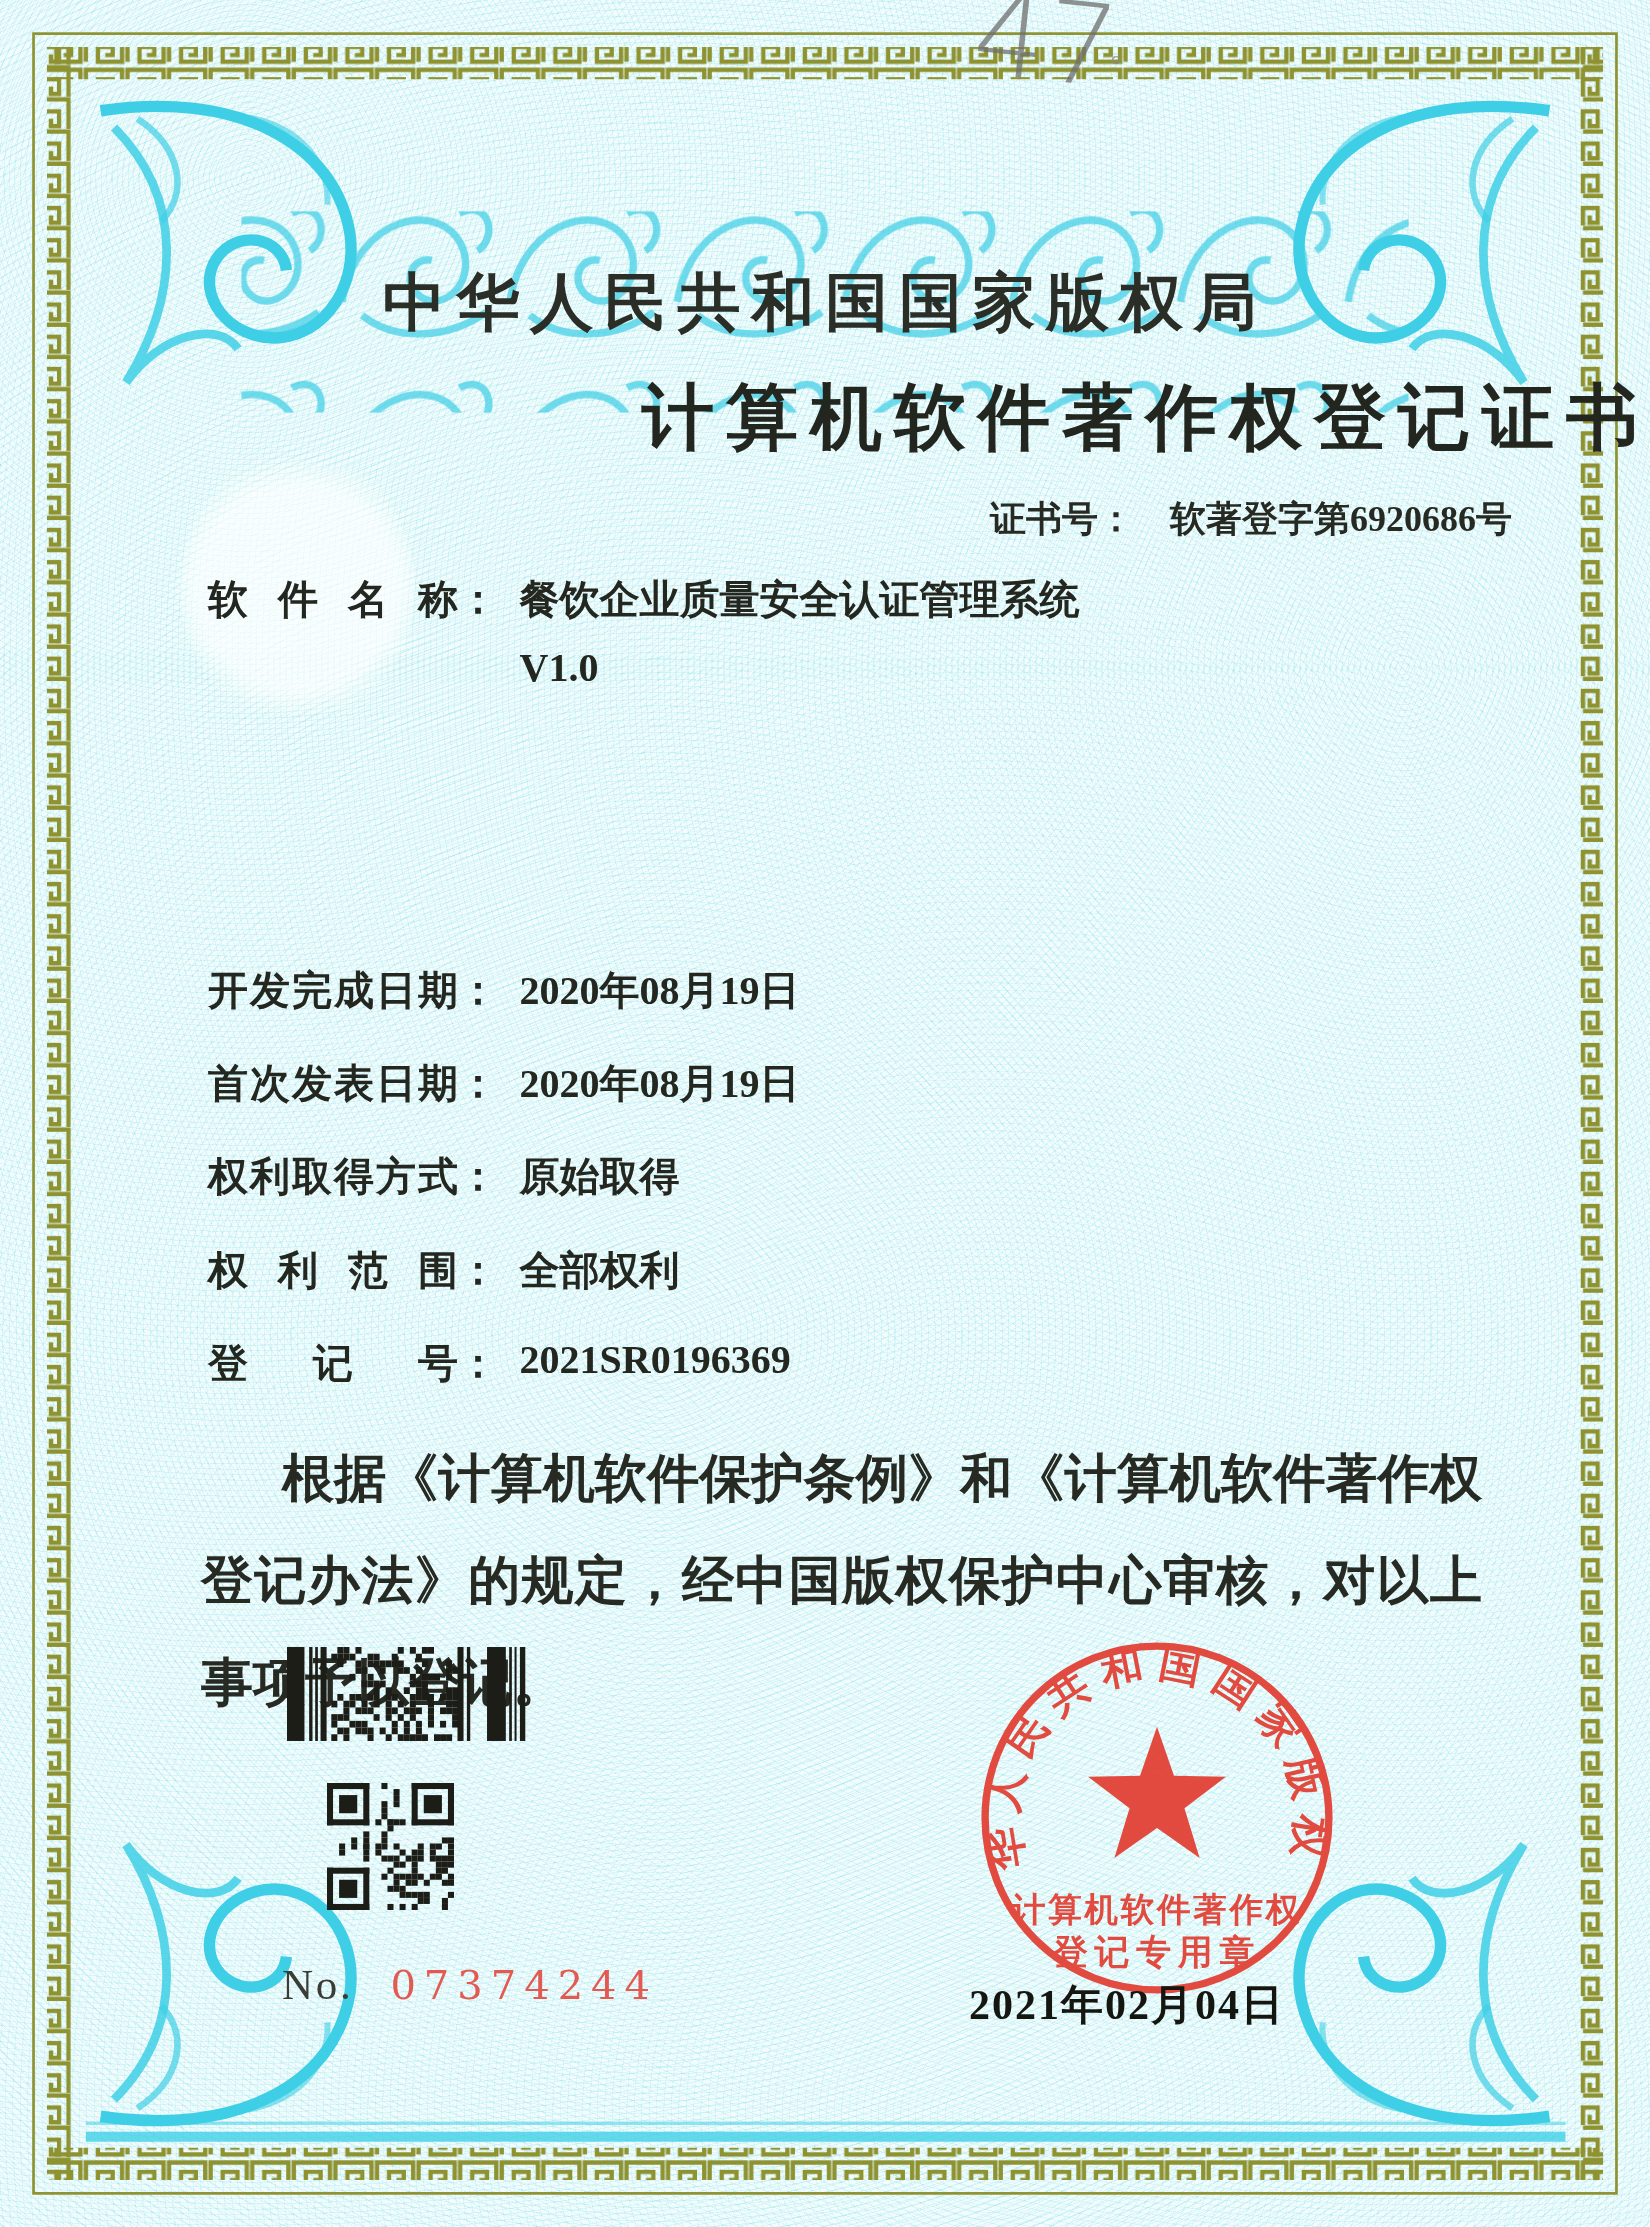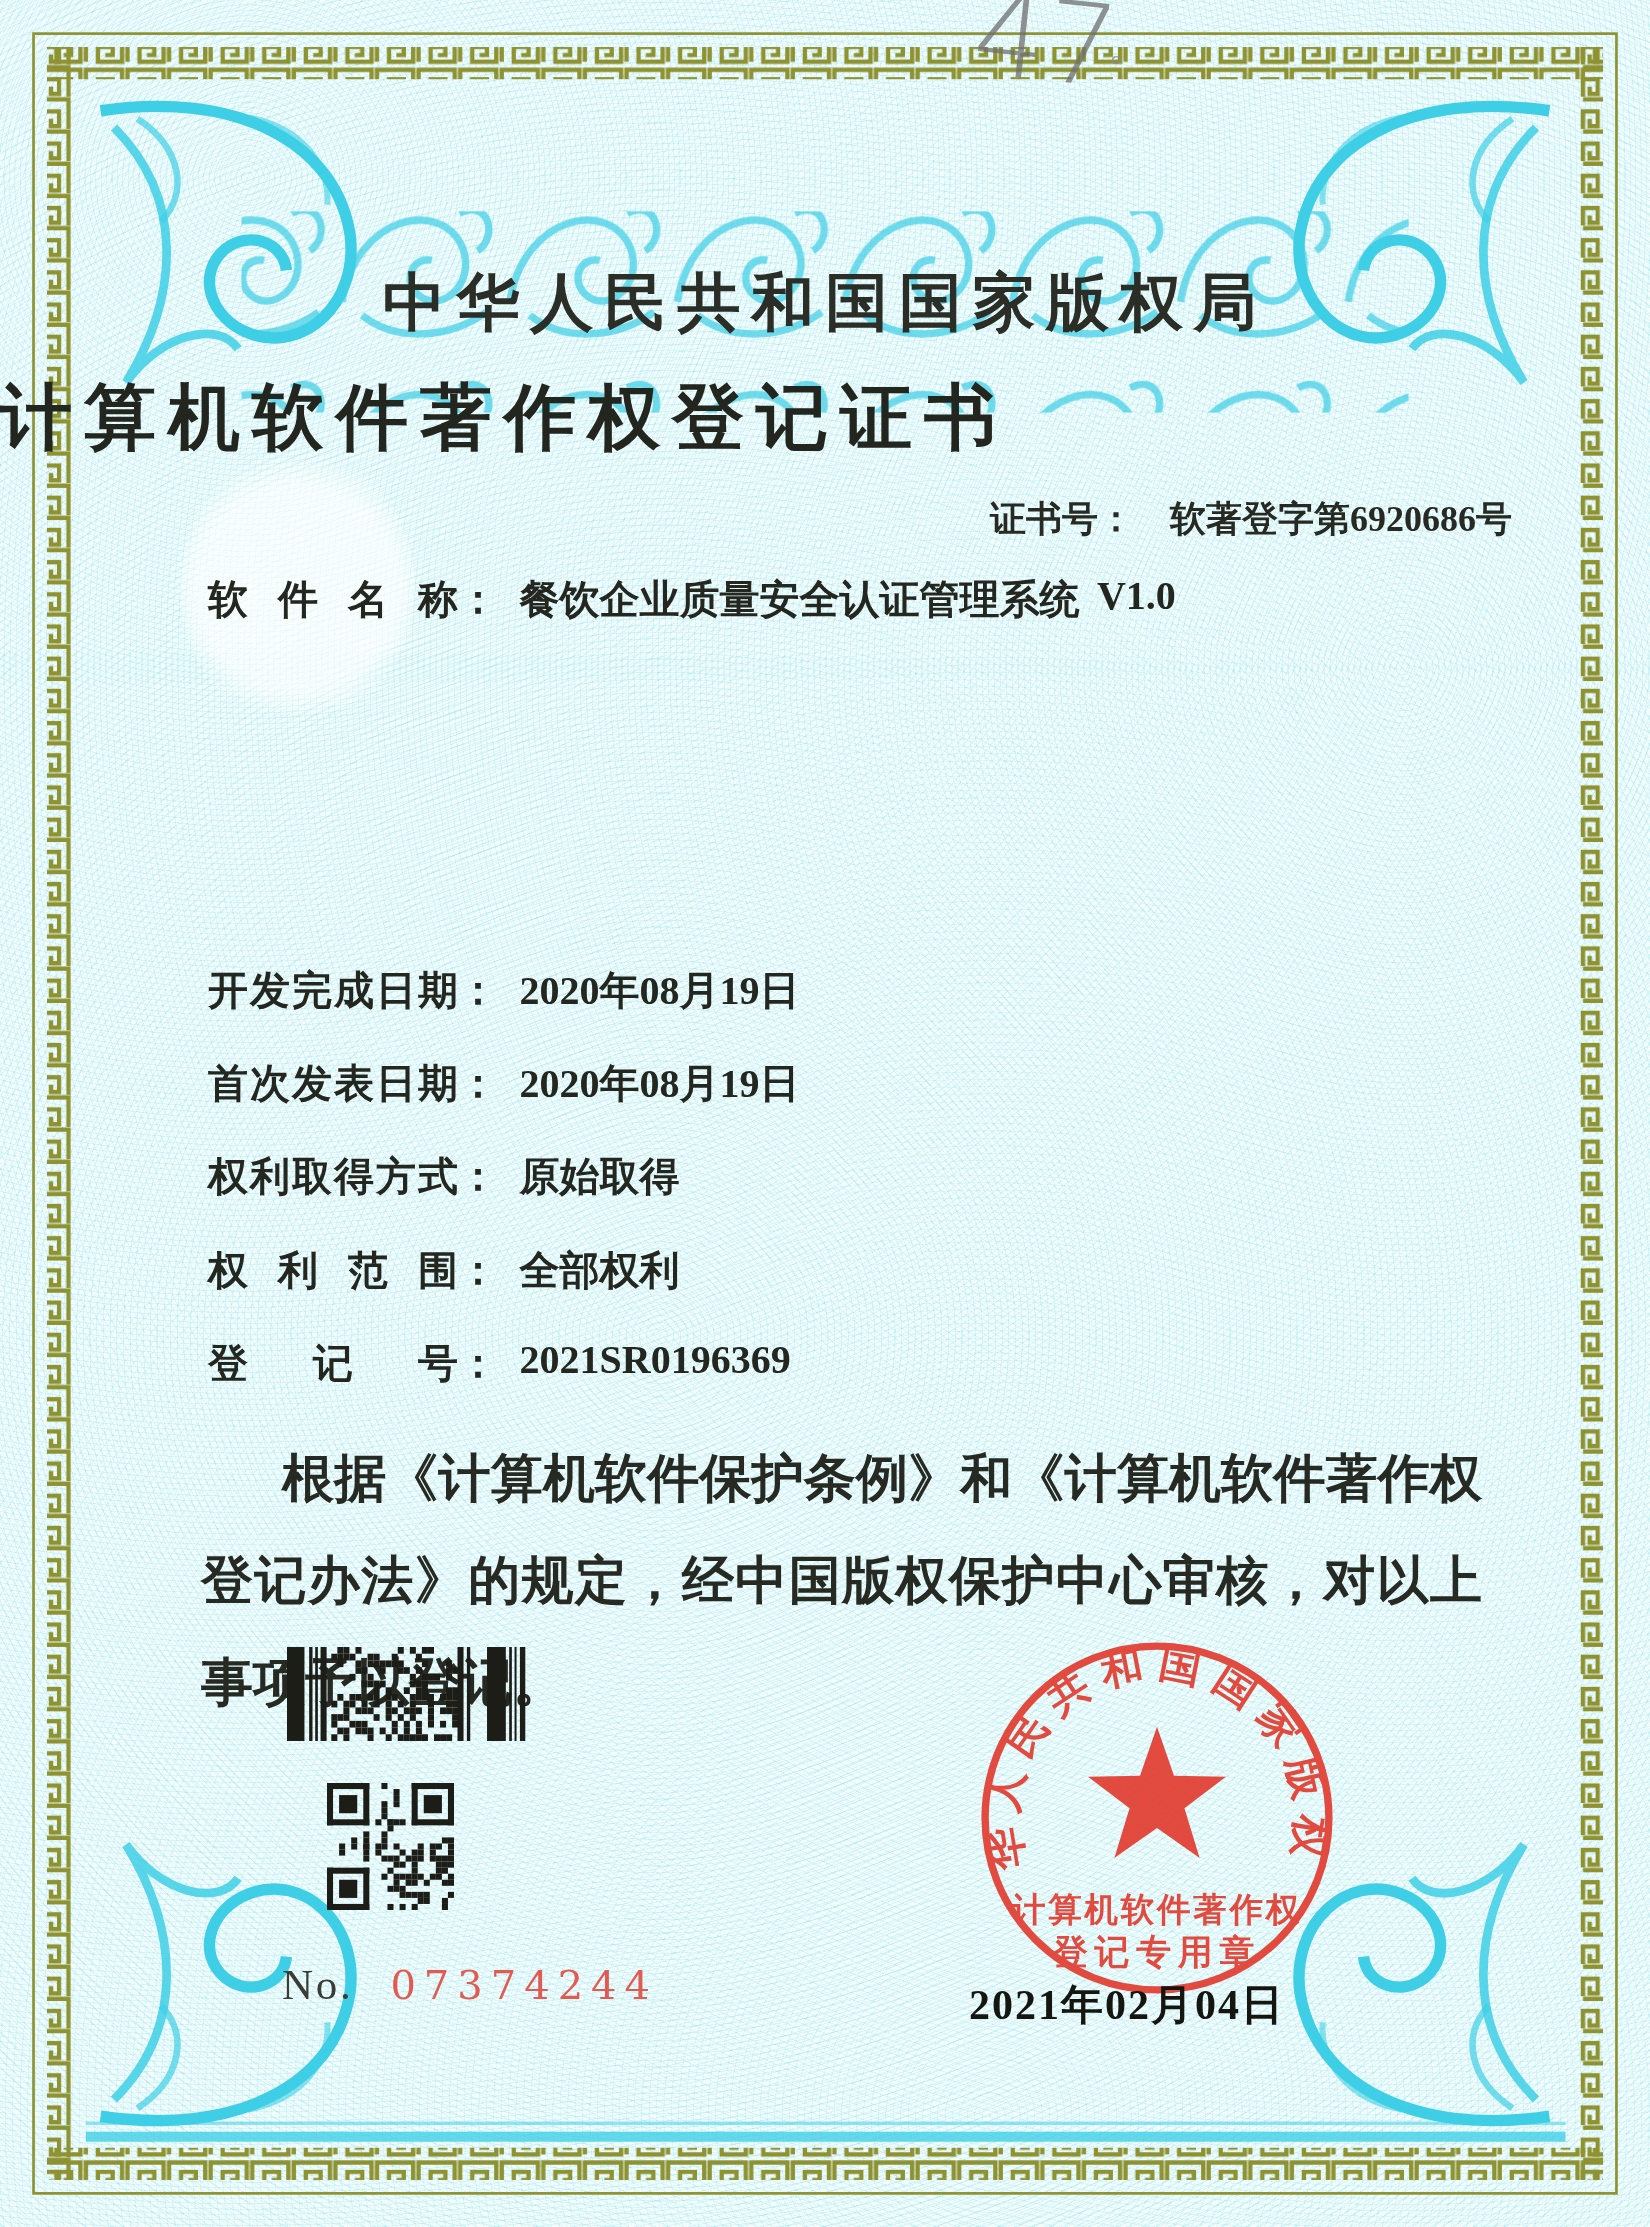--- a/index.html
+++ b/index.html
@@ -18,33 +18,33 @@
   .ghost{
     position:absolute; left:180px; top:450px; width:235px; height:275px; border-radius:50%;
     background:radial-gradient(circle, rgba(255,255,255,.65) 0 55%, rgba(255,255,255,0) 72%);
     z-index:2;
   }
   .authority{
     position:absolute; left:0; top:260px; width:1650px; text-align:center; z-index:3;
     font-size:63px; font-weight:600; letter-spacing:10.7px; color:#2b2e26;
   }
   .cert-title{
-    position:absolute; left:0; top:370px; width:1650px; text-align:left; z-index:3;
+    position:absolute; left:0; top:370px; width:1650px; text-align:right; z-index:3;
     font-size:72px; font-weight:700; letter-spacing:12px; color:#23261e;
   }
   .certno-row{
     position:absolute; top:495px; right:138px; z-index:3; display:flex; gap:36px;
     font-size:36px; font-weight:700; color:#272a22;
   }
   .row{position:absolute; left:208px; z-index:3; display:flex; align-items:flex-start;
        font-size:40px; font-weight:700; color:#24271f;}
   .lab{white-space:nowrap; flex:none;}
   .lab-t{display:inline-block; width:250px; text-align:justify; text-align-last:justify;}
   .val{margin-left:21.5px; white-space:nowrap;}
-  .val-stack{margin-left:21.5px; display:flex; flex-direction:row; gap:17.4px;}
+  .val-stack{margin-left:21.5px; display:flex; flex-direction:column; gap:17.4px;}
   .statement{
     position:absolute; left:201px; top:1428px; width:1281px; z-index:3;
     font-size:52px; line-height:102px; font-weight:600; color:#272a22;
     text-align:justify; text-indent:81px;
   }
   .barcode{position:absolute; left:287px; top:1647px; z-index:3;}
   .qrcode{position:absolute; left:327px; top:1783px; z-index:3;}
   .serial-row{position:absolute; left:282px; top:1960px; z-index:3; display:flex; align-items:baseline;}
   .serial-label{font-size:43px; color:#3a3d35; letter-spacing:2.7px;}
   .serial-number{margin-left:37px; font-size:40px; letter-spacing:8px; color:#e25b52;

